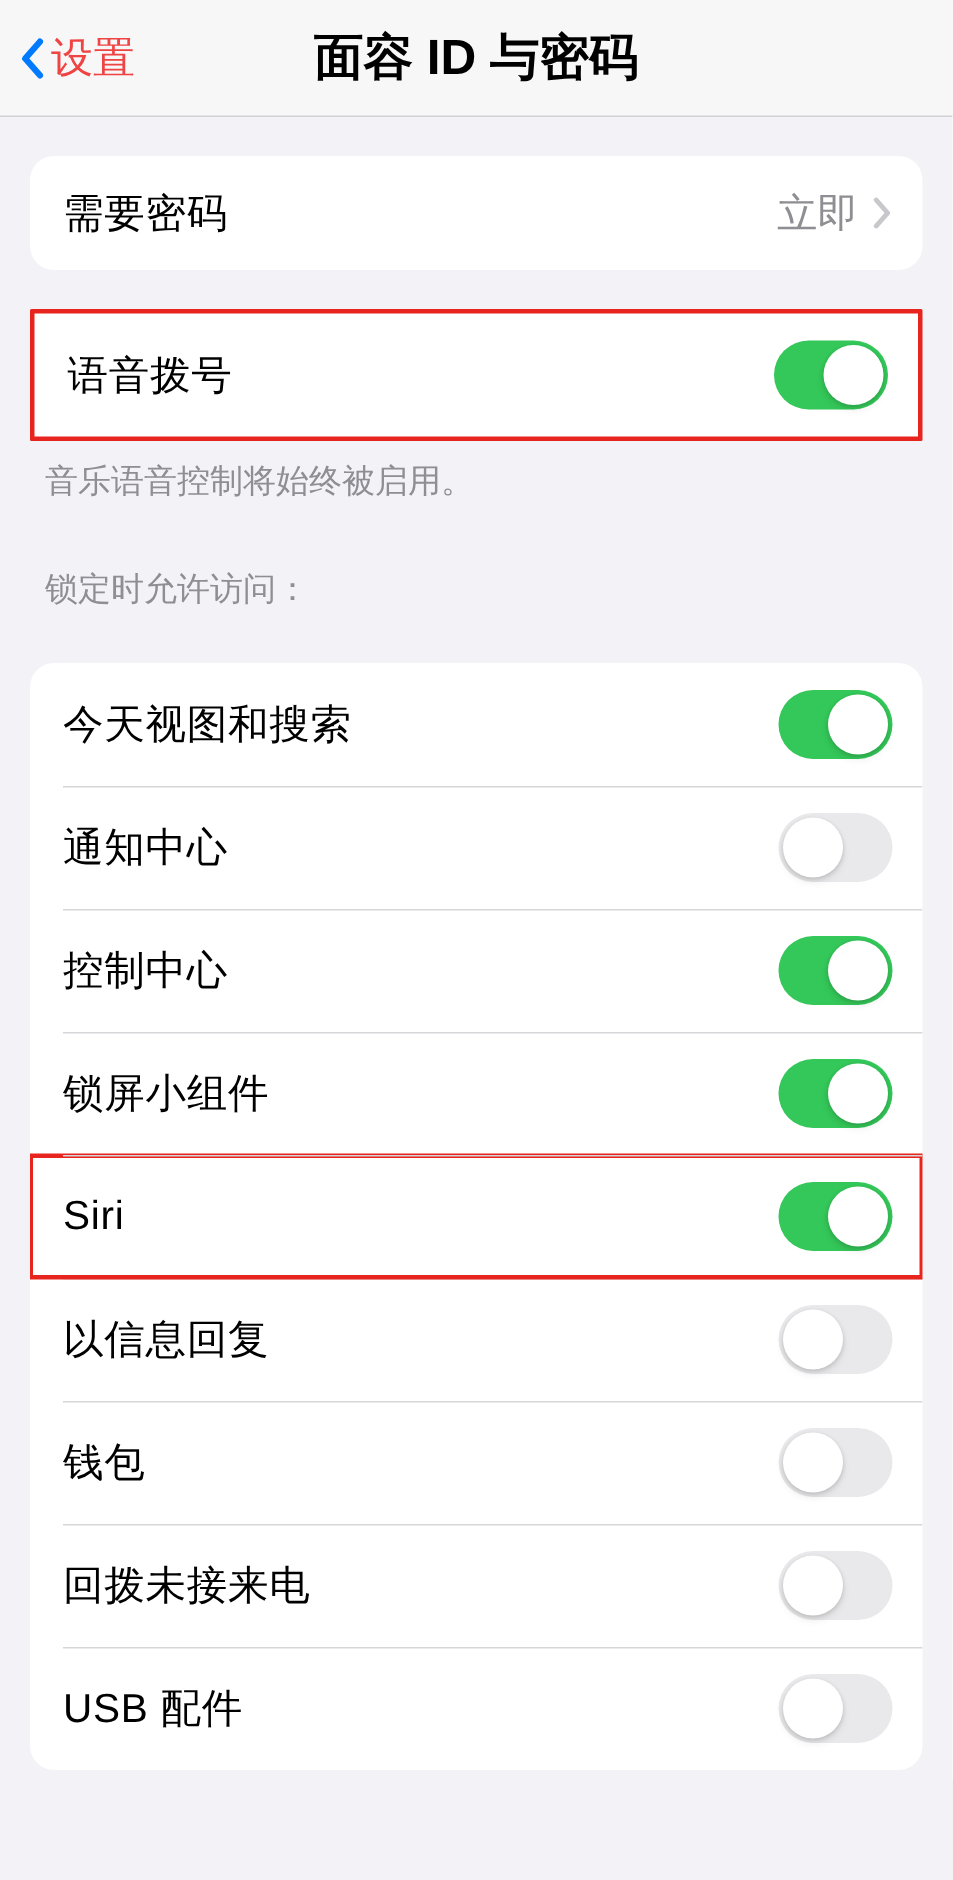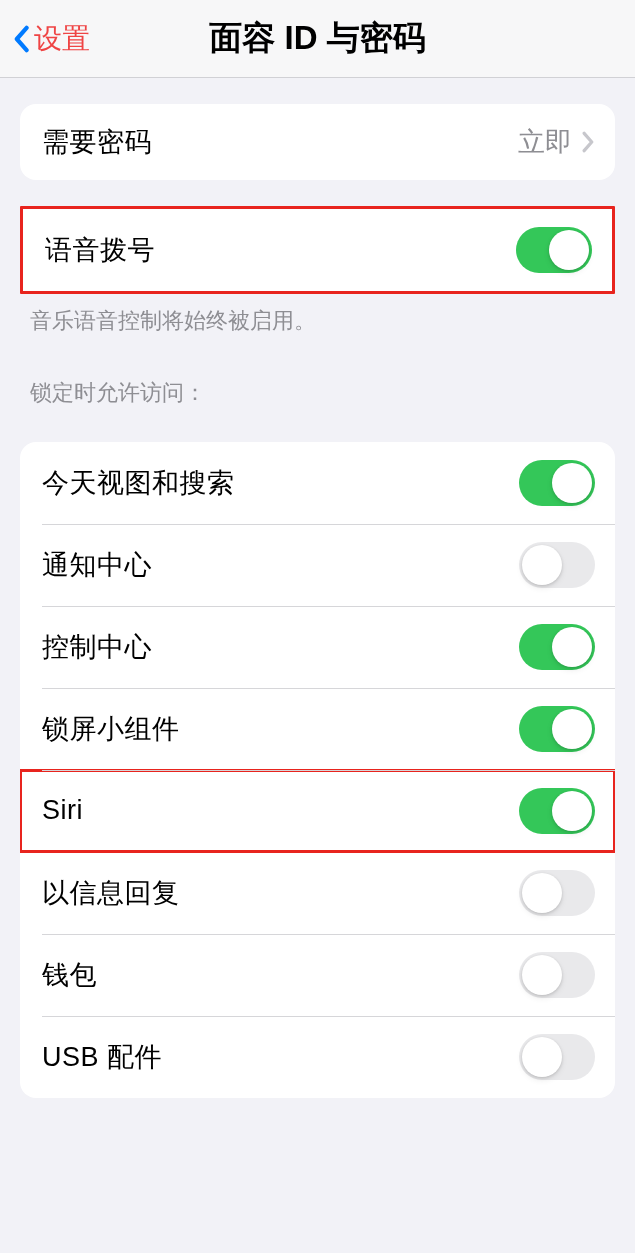--- a/index.html
+++ b/index.html
@@ -230,20 +230,26 @@
           <div class="toggle-knob"></div>
         </div>
     </div>
     <div class="row">
       <div class="row-label">钱包</div>
       <div class="toggle off">
           <div class="toggle-knob"></div>
         </div>
     </div>
     <div class="row">
+      <div class="row-label">回拨未接来电</div>
+      <div class="toggle off">
+          <div class="toggle-knob"></div>
+        </div>
+    </div>
+    <div class="row">
       <div class="row-label">USB 配件</div>
       <div class="toggle off">
           <div class="toggle-knob"></div>
         </div>
     </div>
   </div>
 
 </div>
 
 </body></html>

